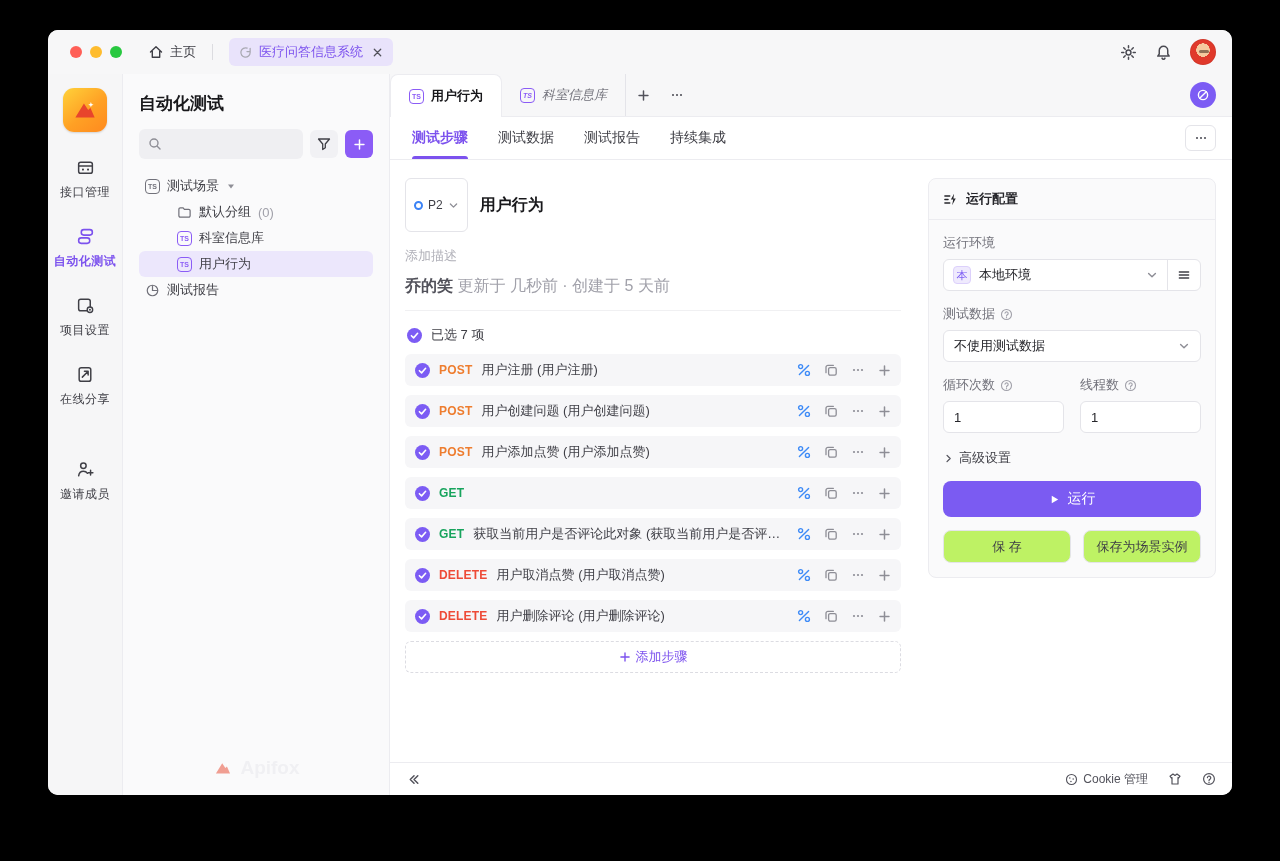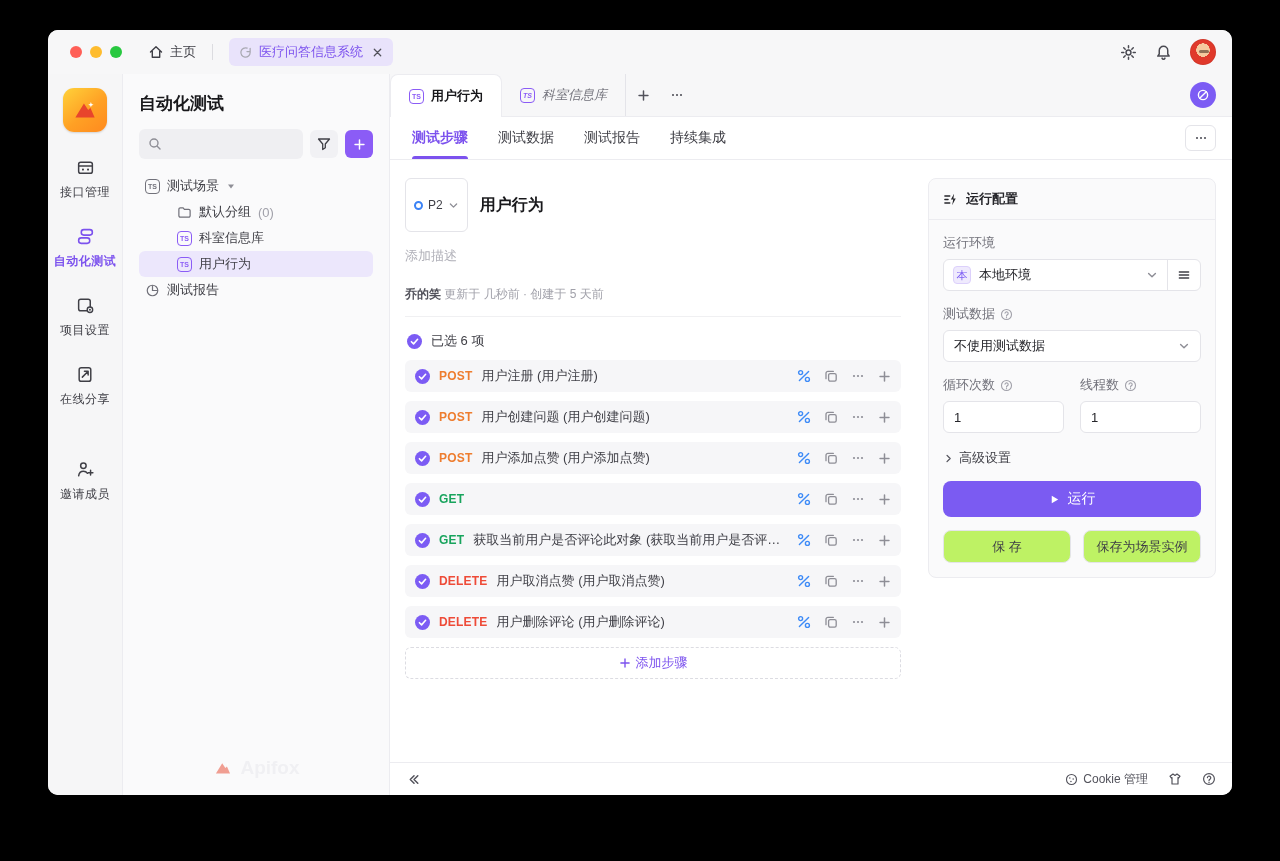--- a/index.html
+++ b/index.html
@@ -64,21 +64,21 @@
   .sub-more { margin-left:auto; width:31px; height:26px; border:1px solid #e4e4e9; border-radius:6px; display:flex; align-items:center; justify-content:center; color:#52525b; cursor:pointer; background:#fff; }
 
   .content { flex:1; display:flex; padding:18px 16px 0 15px; gap:27px; min-height:0; overflow:hidden; align-items:flex-start; }
   .steps-col { flex:1; min-width:0; }
   .head-row { display:flex; align-items:center; gap:12px; }
   .prio-chip { display:flex; align-items:center; gap:5px; border:1px solid #e4e4e9; border-radius:6px; padding:19px 8px; cursor:pointer; background:#fff; }
   .prio-dot { width:9px; height:9px; border-radius:50%; border:2.5px solid #3c83f6; }
   .prio-txt { font-size:12px; color:#3f3f46; font-weight:500; }
   .scn-title { font-size:16px; font-weight:700; color:#18181b; }
   .desc-ph { margin-top:15px; font-size:13px; color:#b0b0b8; cursor:text; }
-  .meta { margin-top:21px; font-size:12px; color:#a1a1aa; }
+  .meta { margin-top:11px; font-size:16px; color:#a1a1aa; }
   .meta .author { color:#52525b; font-weight:700; }
   .hdivider { height:1px; background:#f0f0f2; margin:13px 0 11px; }
   .sel-row { display:flex; align-items:center; gap:9px; padding:4px 2px 10px; }
   .cbx { width:15px; height:15px; border-radius:50%; background:#7c5cf4; display:flex; align-items:center; justify-content:center; flex:0 0 auto; cursor:pointer; }
   .sel-txt { font-size:13px; color:#3f3f46; font-weight:500; }
   .step-row { height:32px; background:#f6f6f8; border-radius:6px; display:flex; align-items:center; gap:9px; padding:0 10px; margin-bottom:9px; cursor:pointer; }
   .step-method { font-size:12px; font-weight:700; flex:0 0 auto; letter-spacing:.2px; }
   .step-title { font-size:13px; color:#3f3f46; white-space:nowrap; overflow:hidden; text-overflow:ellipsis; }
   .row-actions { margin-left:auto; display:flex; align-items:center; gap:13px; color:#8e8e96; flex:0 0 auto; }
   .act { display:flex; cursor:pointer; }
@@ -470,21 +470,21 @@
             <span class="author">乔的笑</span>
             <span>更新于 几秒前 · 创建于 5 天前</span>
           </div>
           <div class="hdivider"></div>
           <div class="sel-row">
             <span class="cbx">
                 <svg width="11" height="11">
                   <use href="#i-check"></use>
                 </svg>
               </span>
-            <span class="sel-txt">已选 6 项</span>
+            <span class="sel-txt">已选 7 项</span>
           </div>
 
           <div class="step-row">
             <span class="cbx">
                 <svg width="11" height="11">
                   <use href="#i-check"></use>
                 </svg>
               </span>
             <span class="step-method" style="color: rgb(238, 125, 47);">POST</span>
             <span class="step-title">用户注册 (用户注册)</span>

